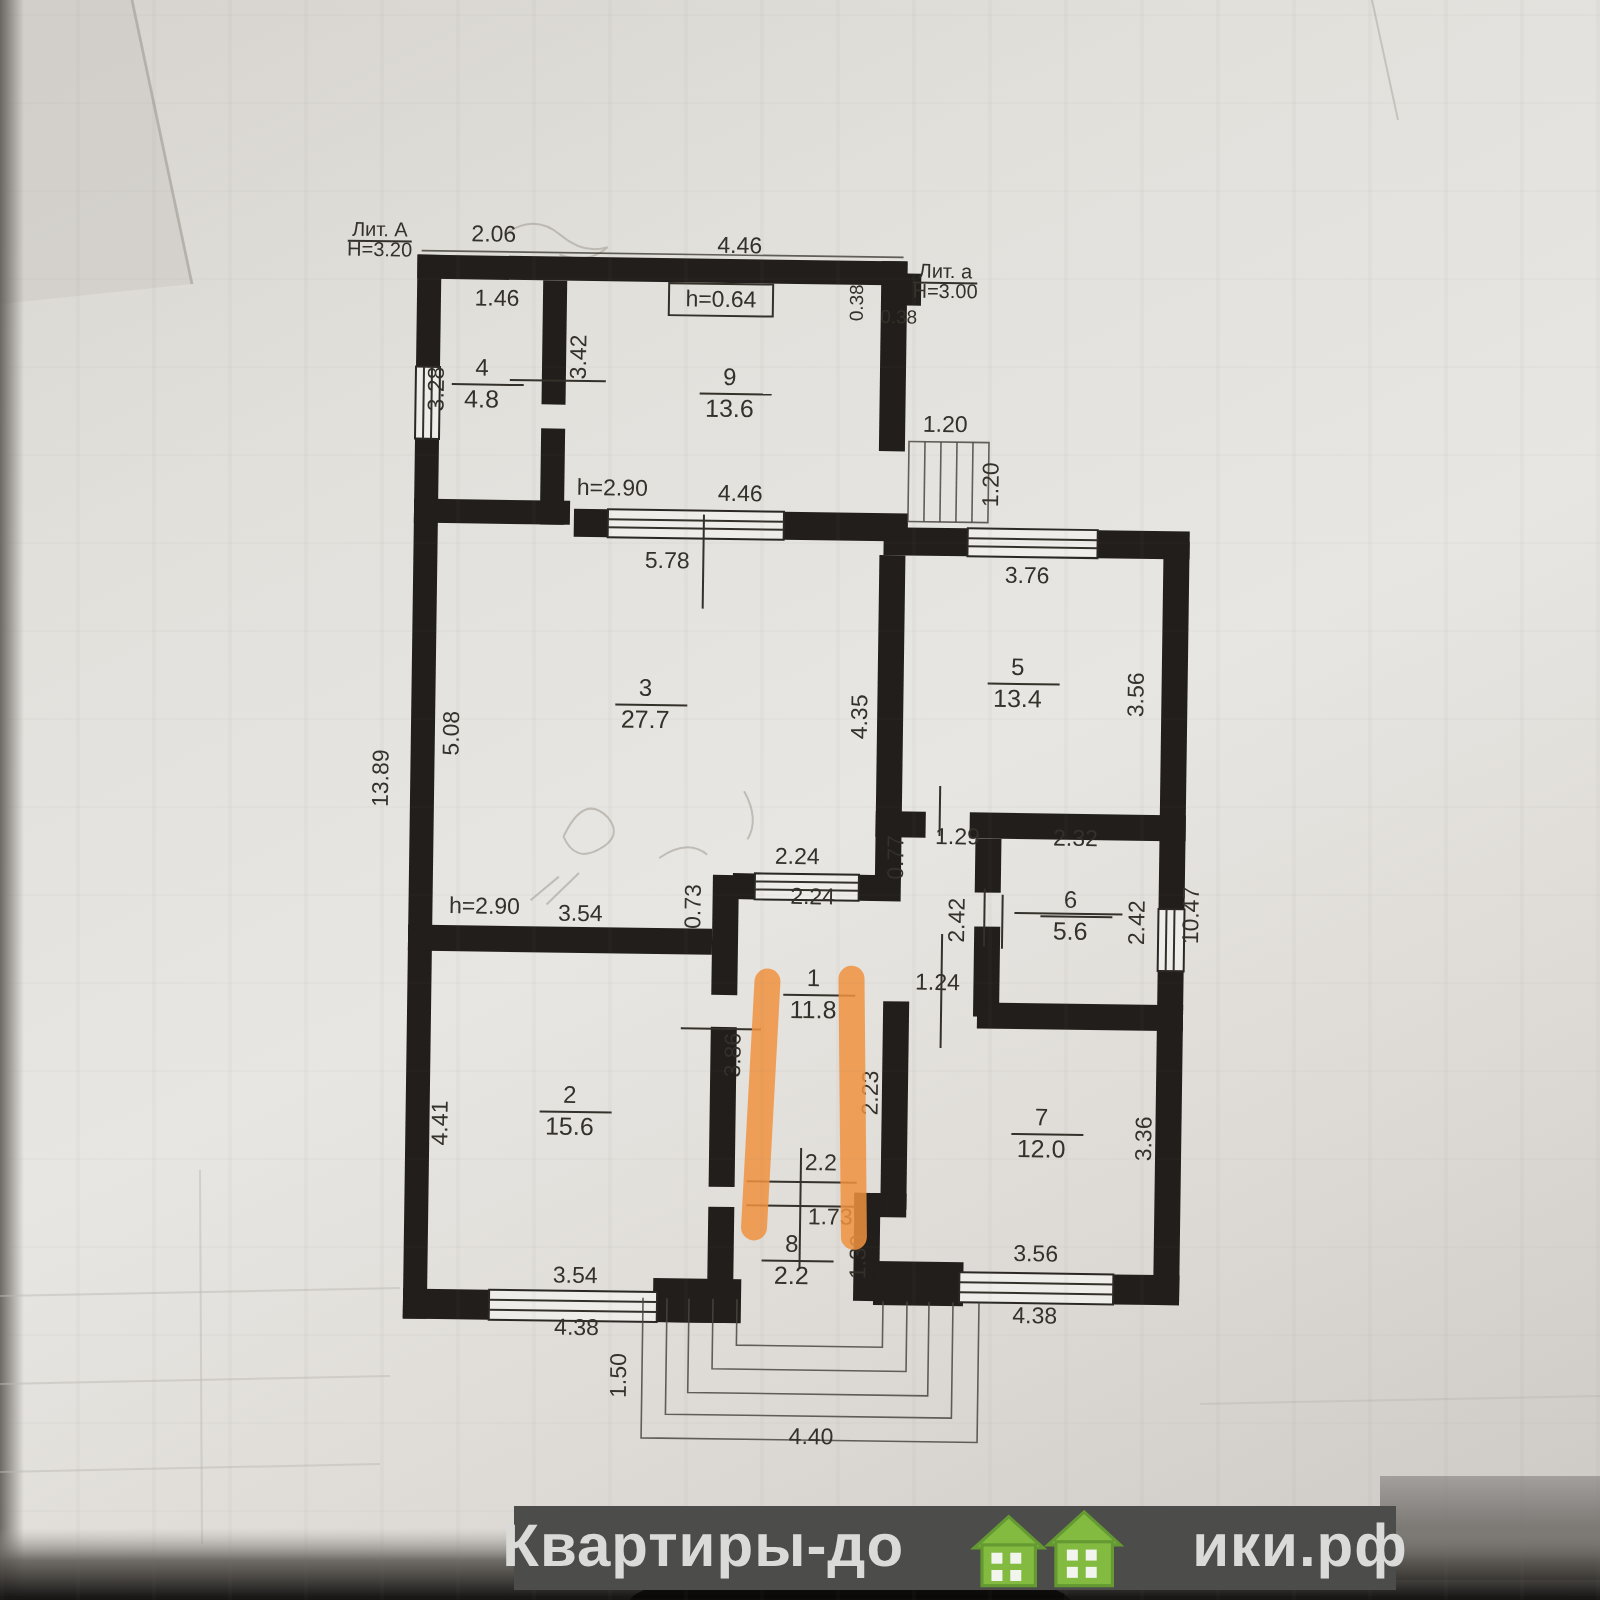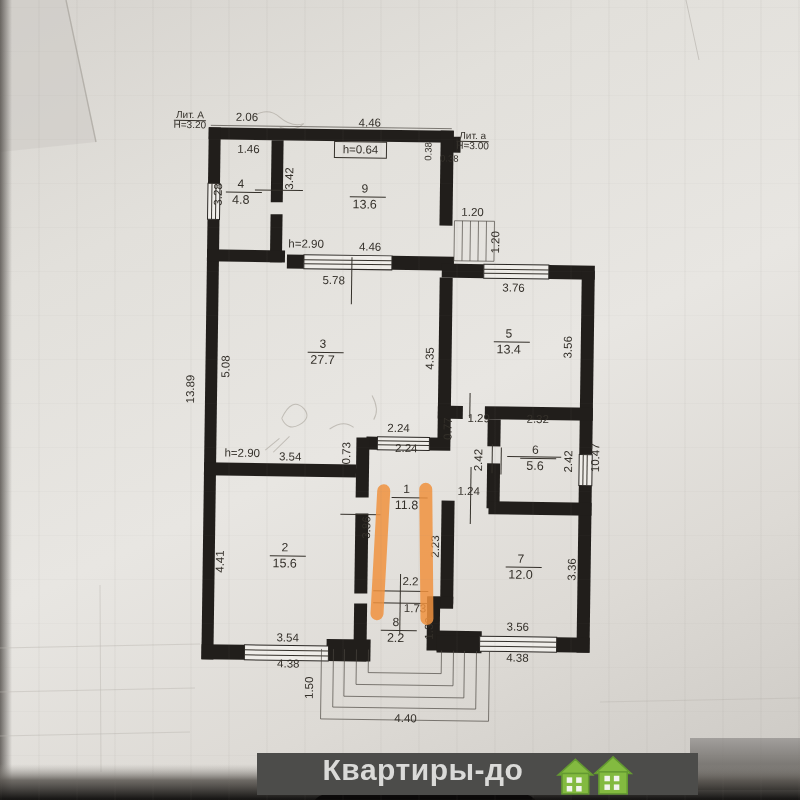--- a/index.html
+++ b/index.html
@@ -20,21 +20,21 @@
   svg text.dim{fill:#34302a;}
   svg .wall{fill:var(--wall);}
   svg .thin{stroke:#34302a;stroke-width:1;fill:none;}
   svg .thin08{stroke:#4a453f;stroke-width:.8;fill:none;opacity:.85;}
   svg .winbg{fill:#efede9;stroke:#2a2724;stroke-width:1;}
   svg .pencil{stroke:#a09a91;stroke-width:1;fill:none;opacity:.55;}
   svg .fold{stroke:#bdb9b3;stroke-width:1;fill:none;opacity:.5;}
   svg .orange{stroke:var(--highlight);stroke-width:13;stroke-linecap:round;opacity:.85;fill:none;}
   .wm-bar{
     position:absolute;left:257px;top:753px;width:441px;height:42px;z-index:5;
-    background:var(--watermark_bar);display:flex;justify-content:center;
+    background:var(--watermark_bar);display:flex;align-items:center;justify-content:center;
     color:var(--watermark_text);font-weight:bold;font-size:30px;letter-spacing:.5px;white-space:nowrap;gap:35px;
   }
   .wm-houses{width:80px;height:44px;margin:0 -3px;flex:0 0 auto;}
 </style>
 </head>
 <body>
 
 <div class="photo">
   <svg width="800" height="800" viewBox="0 0 800 800">
     <defs>
@@ -310,14 +310,15 @@
         <rect x="14" y="31" width="7" height="7"></rect>
           <rect x="26" y="31" width="7" height="7"></rect>
         <rect x="14" y="42" width="7" height="7"></rect>
           <rect x="26" y="42" width="7" height="7"></rect>
         <rect x="62" y="29" width="7" height="7"></rect>
           <rect x="74" y="29" width="7" height="7"></rect>
         <rect x="62" y="40" width="7" height="7"></rect>
           <rect x="74" y="40" width="7" height="7"></rect>
       </g>
     </svg>
+    <span>ики.рф</span>
   </div>
 </div>
 
 </body></html>

